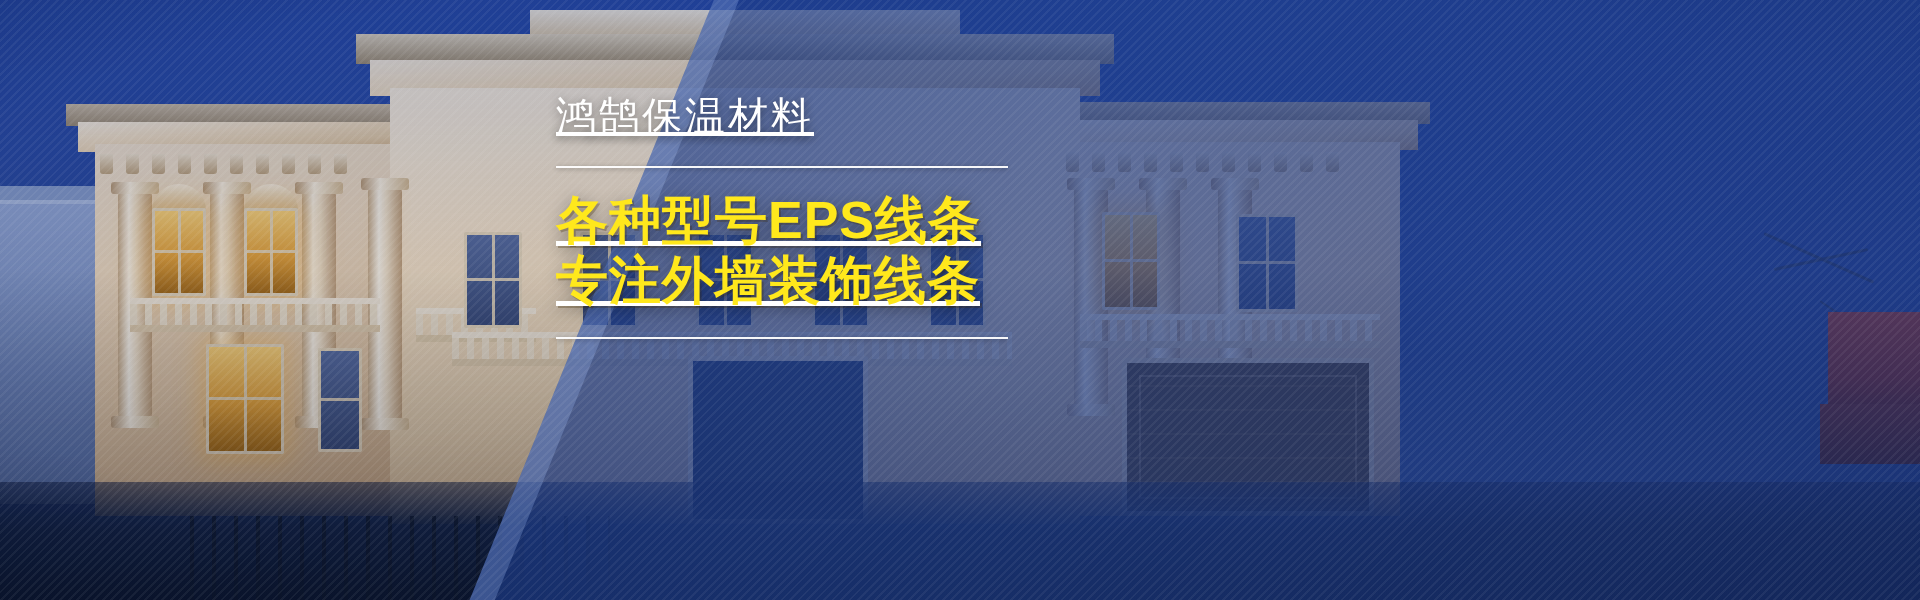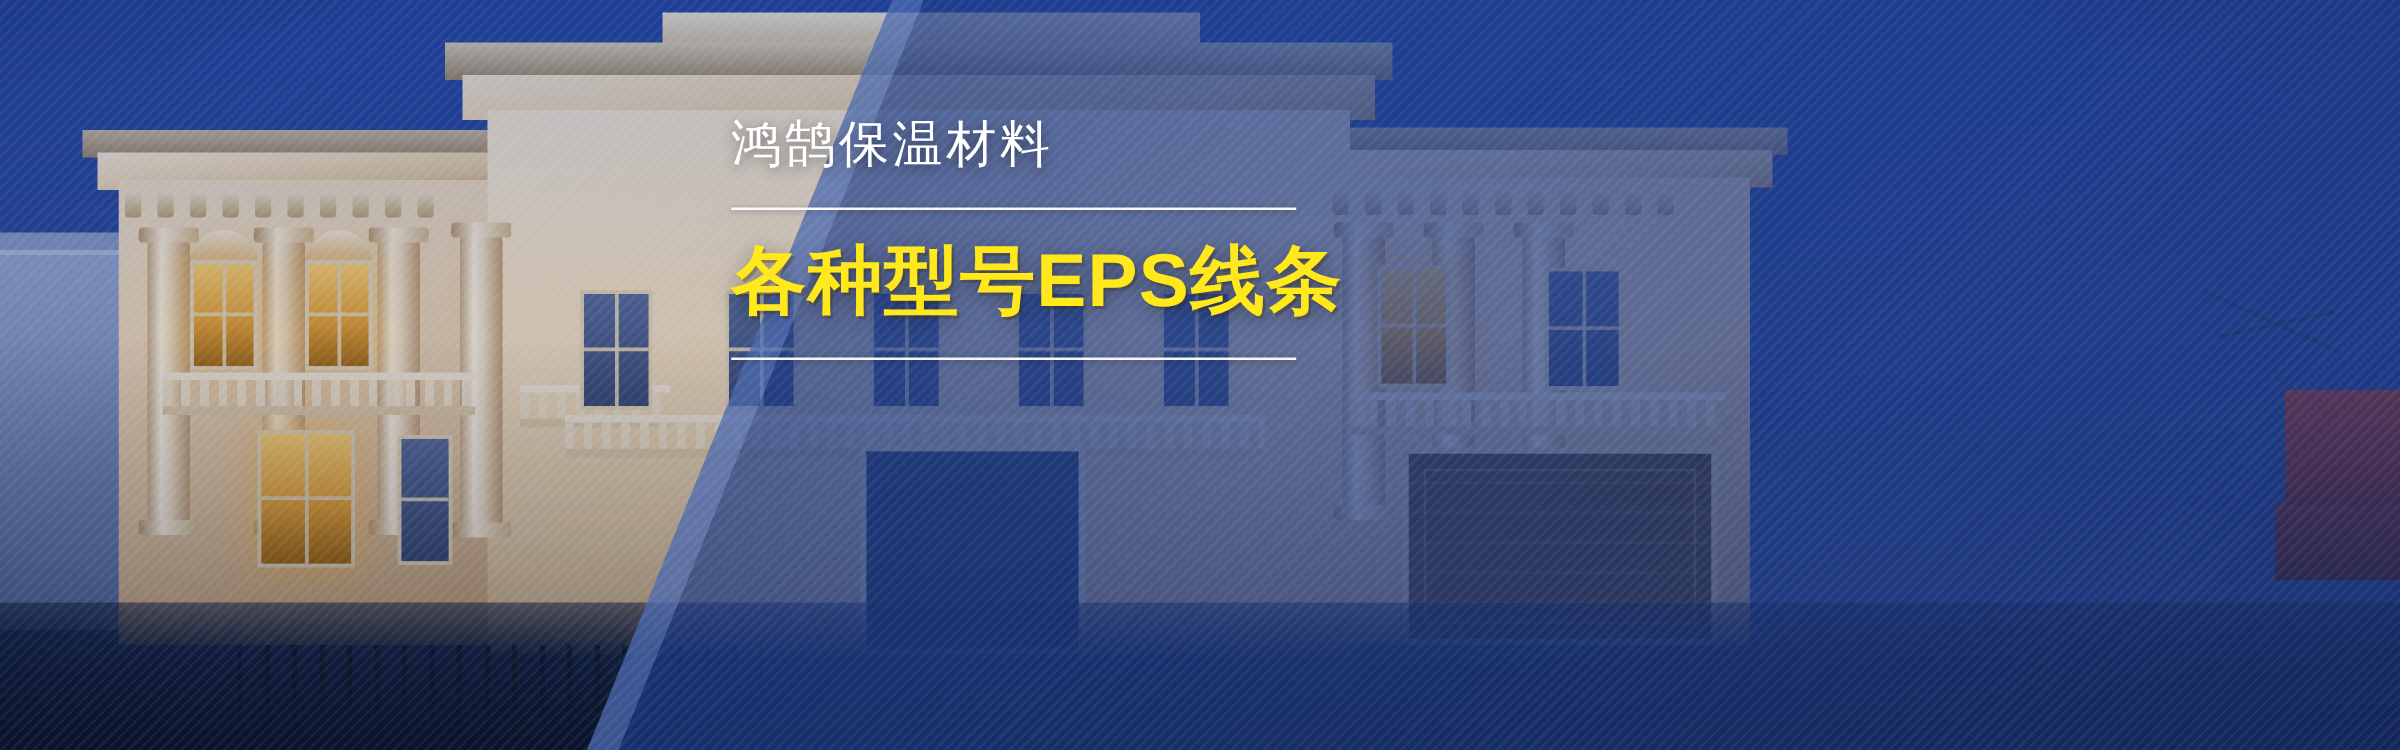--- a/index.html
+++ b/index.html
@@ -288,24 +288,25 @@
     position: absolute;
     top: 0; bottom: 0;
     left: 440px; right: 0;
     clip-path: polygon(18.5% 0, 20.2% 0, 3.7% 100%, 2% 100%);
     background: rgba(170,200,255,0.25);
   }
 
   
   .copy {
     position: absolute;
-    left: 585px;
+    left: 556px;
     top: 96px;
     width: 452px;
     color: #ffffff;
+    text-decoration: underline;
   }
 
   .company {
     font-size: 40px;
     line-height: 1;
     letter-spacing: 3px;
     font-weight: 400;
     color: #ffffff;
     text-shadow: 0 2px 10px rgba(0,0,0,0.45);
     white-space: nowrap;
@@ -314,21 +315,21 @@
   .rule {
     height: 2px;
     background: #ffffff;
     opacity: .95;
     margin: 30px 0 22px 0;
     box-shadow: 0 1px 5px rgba(0,0,0,0.35);
   }
   .rule.bottom { margin: 26px 0 26px 0; }
 
   .headline {
-    font-size: 60px;
+    font-size: 52px;
     line-height: 1.16;
     font-weight: 700;
     color: #ffe81c;
     letter-spacing: 1px;
     white-space: nowrap;
     text-shadow:
       2px 2px 0 rgba(60,40,0,0.28),
       0 3px 16px rgba(0,0,0,0.35);
   }
 
@@ -494,19 +495,20 @@
   <div class="hatch"></div>
 
   <div class="copy">
 
     <div class="company">鸿鹄保温材料</div>
 
     <div class="rule"></div>
 
     <div class="headline">各种型号EPS线条</div>
 
+    <div class="headline">专注外墙装饰线条</div>
 
     <div class="rule bottom"></div>
 
 
   </div>
 
 </div>
 
 </body></html>

